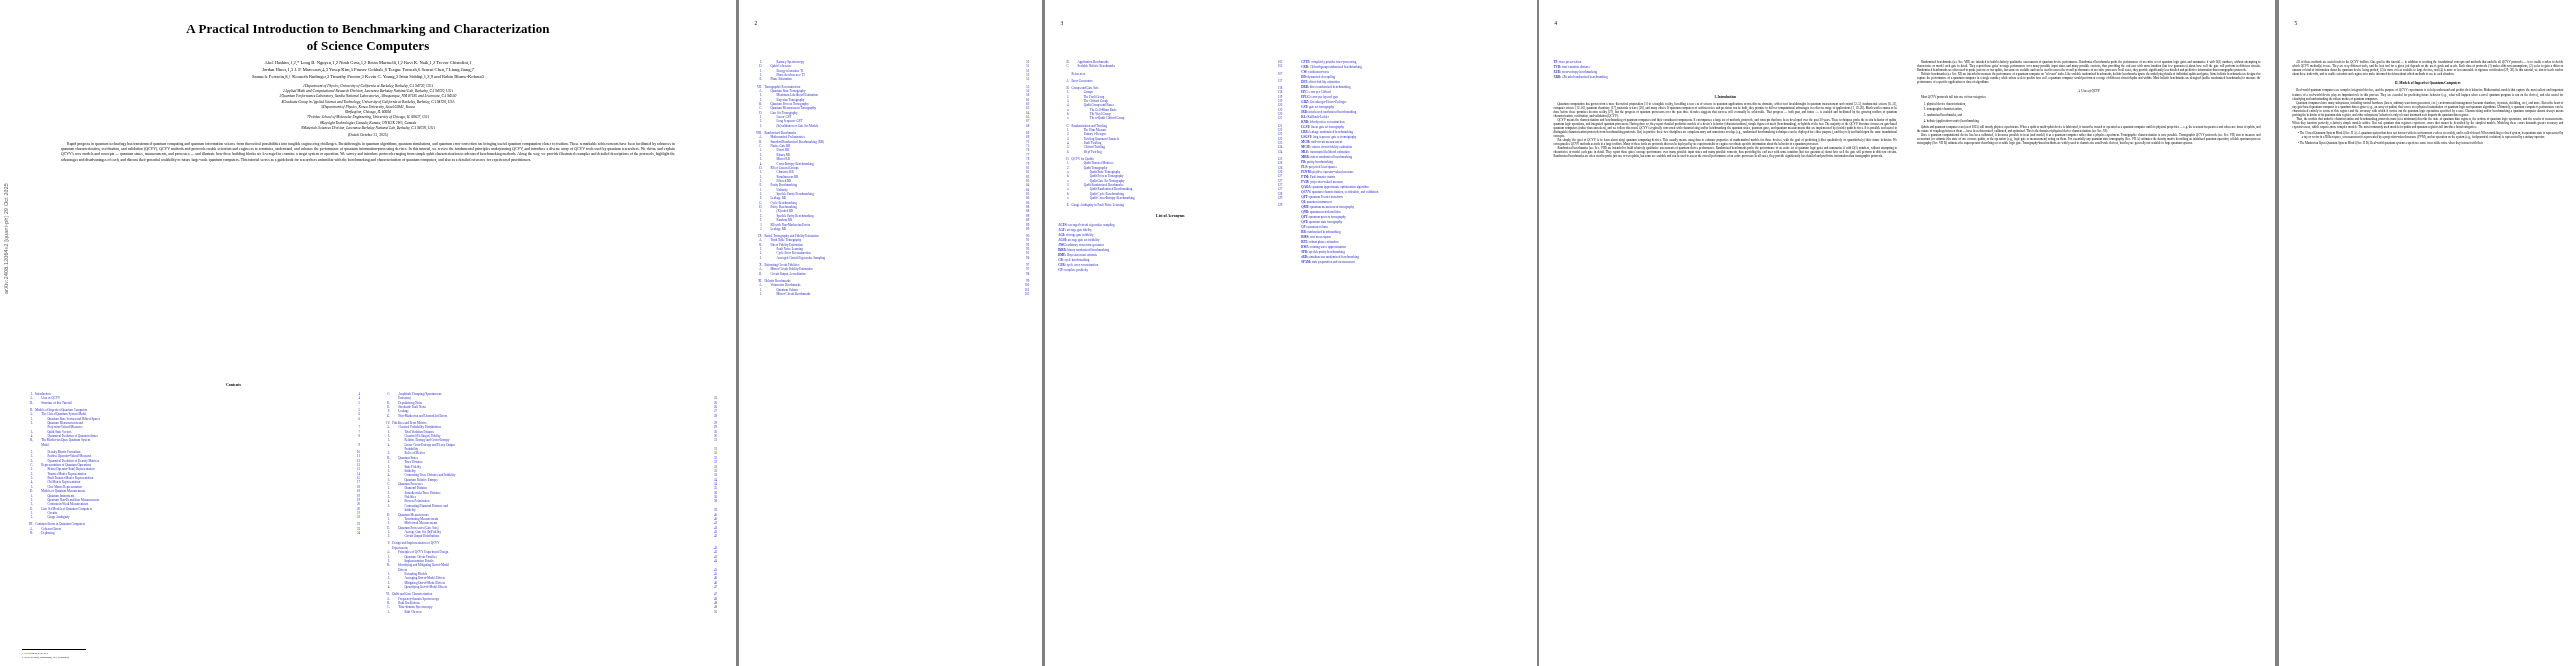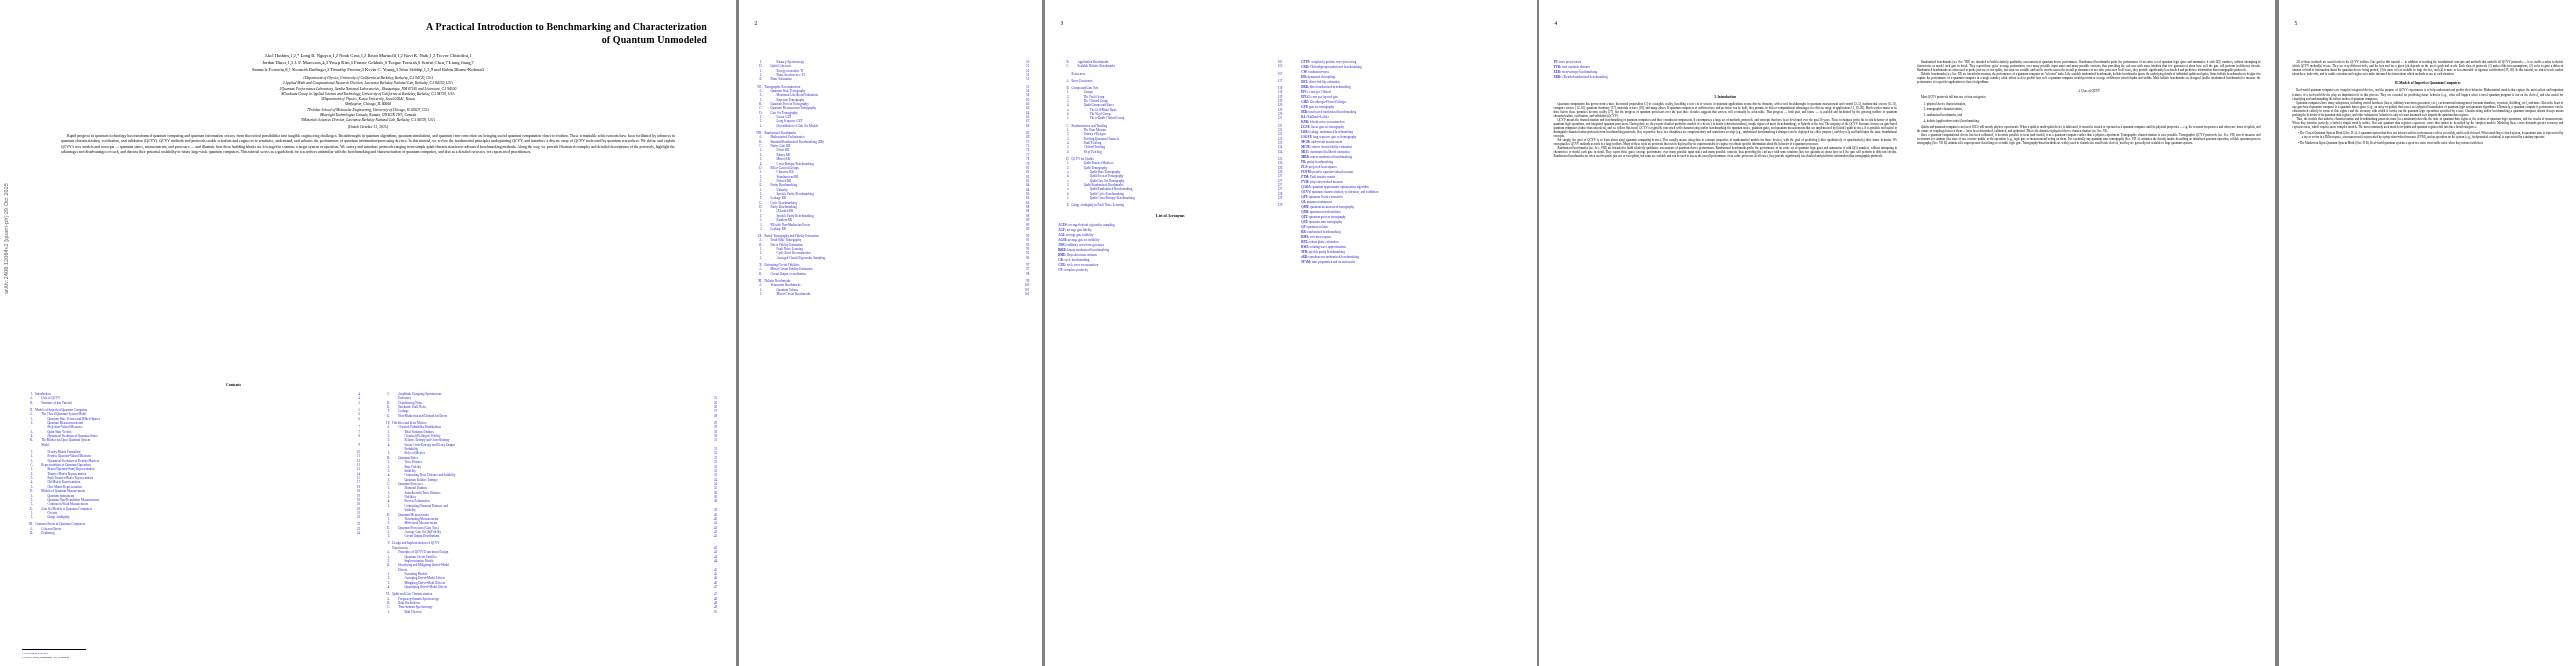--- a/index.html
+++ b/index.html
@@ -6,21 +6,21 @@
   body{font-family:"Liberation Serif", serif;}
   .sheetwrap{width:2576px;height:667px;position:relative;background:#808080;overflow:hidden;}
   .page{position:absolute;top:0;background:#ffffff;height:667px;overflow:hidden;}
   .p1{left:0;width:736px;}
   .p2{left:739px;width:303px;}
   .p3{left:1045px;width:492px;}
   .p4{left:1539px;width:736px;}
   .p5{left:2279px;width:297px;}
   .pgnum{font-size:5.3px;color:#000;position:absolute;}
   
-  .ttl{font-weight:bold;text-align:right;font-size:10px;line-height:1.28;letter-spacing:0.1px;}
+  .ttl{font-weight:bold;text-align:center;font-size:13px;line-height:1.28;letter-spacing:0.1px;}
   .authors{text-align:center;font-size:4.6px;line-height:1.55;margin-top:5px;}
   .affil{text-align:center;font-size:3.7px;font-style:italic;line-height:1.42;}
   .dated{text-align:center;font-size:3.8px;margin-top:1.7px;}
   .abs{font-size:3.8px;line-height:1.38;text-align:justify;margin:5px 32px 0 32px;}
   .abs p{margin:0;text-indent:6.1px;}
   .colbody{font-size:3px;line-height:1.35;text-align:justify;}
   .colbody p{margin:0 0 0 0;text-indent:3.9px;}
   .sechd{font-weight:bold;text-align:center;font-size:3.4px;margin:5px 0 3.3px 0;}
   .subhd{font-style:italic;text-align:center;font-size:3.2px;margin:4.4px 0 2.8px 0;}
   
@@ -50,21 +50,21 @@
 <body>
 
 <div class="sheetwrap">
 
   <div class="page p1">
     <div class="arxiv">arXiv:2408.12064v2  [quant-ph]  29 Oct 2025</div>
 
     <div style="padding:21px 29px 0 29px;">
       <div class="ttl">
         <div>A Practical Introduction to Benchmarking and Characterization</div>
-        <div>of Quantum Unmodeled</div>
+        <div>of Science Computers</div>
       </div>
 
       <div class="authors">
         <div>Akel Hashim,1,2,* Long B. Nguyen,1,2 Noah Goss,1,2 Brian Marinelli,1,2 Ravi K. Naik,1,2 Trevor Chistolini,1</div>
         <div>Jordan Hines,1,3 J. P. Marceaux,4,3 Yosep Kim,5 Pranav Gokhale,6 Teague Tomesh,6 Senrui Chen,7 Liang Jiang,7</div>
         <div>Samuele Ferracin,8,† Kenneth Rudinger,3 Timothy Proctor,3 Kevin C. Young,3 Irfan Siddiqi,1,2,9 and Robin Blume-Kohout3</div>
       </div>
 
       <div class="affil" style="margin-top:3.3px;">
         <div>1Department of Physics, University of California at Berkeley, Berkeley, CA 94720, USA</div>

